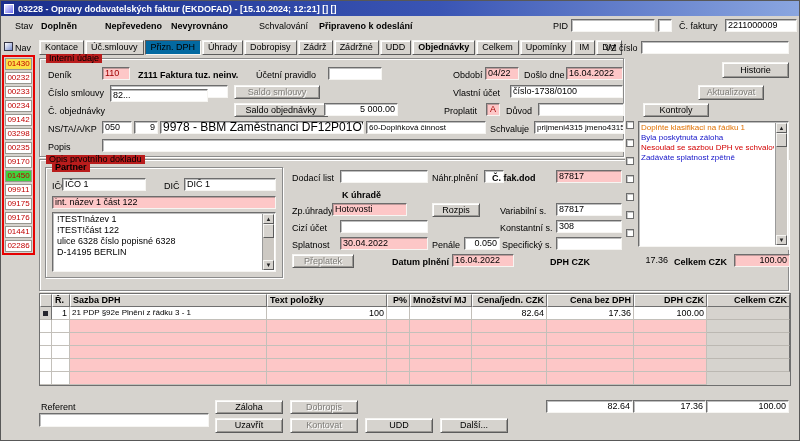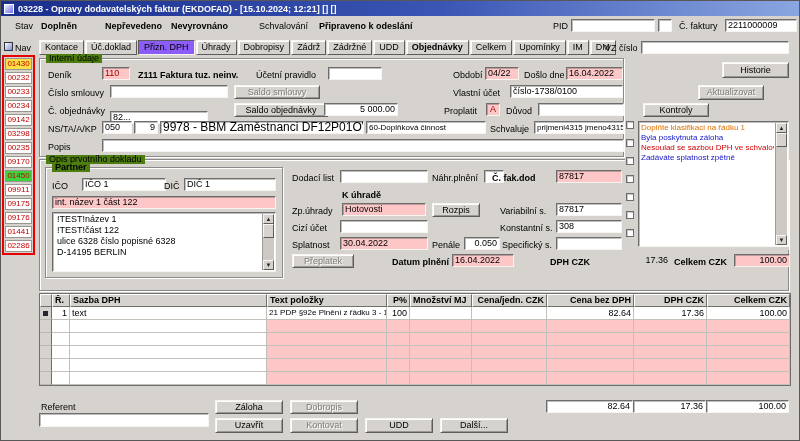--- a/index.html
+++ b/index.html
@@ -7,26 +7,26 @@
 .win{position:relative;width:800px;height:441px;background:#d6d3ce;font-family:"Liberation Sans",sans-serif;font-size:9px;color:#000;overflow:hidden;border:1px solid #585858}
 .lbl{position:absolute;white-space:nowrap;line-height:10px}
 .b{font-weight:bold}
 .f{position:absolute;background:#fff;border:1px solid;border-color:#6d6d6d #f6f5f2 #f6f5f2 #6d6d6d;box-shadow:inset 1px 1px 0 rgba(70,70,70,.35);height:13px;line-height:11px;padding:0 2px;white-space:nowrap;overflow:hidden}
 .pink{background:#fdc7c7}
 .right{text-align:right}
 .dkred{color:#a00000}
 .btn{position:absolute;background:#d6d3ce;border:1px solid;border-color:#f6f5f2 #5c5c5c #5c5c5c #f6f5f2;box-shadow:inset 1px 1px 0 #fff,inset -1px -1px 0 #9a9894;text-align:center;height:14px;line-height:12px;white-space:nowrap;overflow:hidden;cursor:default}
 .btn.dis{color:#7e7c78;text-shadow:1px 1px 0 #fff}
 .group{position:absolute;border:1px solid #8a8a8a;box-shadow:1px 1px 0 #fff,inset 1px 1px 0 #fff}
-.glab{position:absolute;top:-5px;left:6px;background:#4d7c0f;padding:0 3px;line-height:9px;white-space:nowrap}
+.glab{position:absolute;top:-5px;left:6px;background:#b91c1c;padding:0 3px;line-height:9px;white-space:nowrap}
 .titlebar{position:absolute;left:0;top:0;width:100%;height:15px;background:linear-gradient(90deg,#1a2e8c 0%,#3a55b4 55%,#8aa6e0 100%);color:#fff;display:flex;align-items:center;gap:4px;padding:0 3px;font-weight:bold}
 .appicon{width:10px;height:10px;background:linear-gradient(135deg,#f0f0ff 0%,#6d6df0 100%);border:1px solid #fff;flex:0 0 auto}
 .tabrow{position:absolute;left:38px;top:39px;height:16px;display:flex}
 .tab{height:15px;line-height:13px;padding:0 5px;background:#d6d3ce;border:1px solid;border-color:#f6f5f2 #5c5c5c #5c5c5c #f6f5f2;box-shadow:inset 1px 1px 0 #fff;margin-right:1px;white-space:nowrap;cursor:default}
-.tab.active{border-color:#5c5c5c #f6f5f2 #f6f5f2 #5c5c5c;box-shadow:none;background:#8b5cf6}
+.tab.active{border-color:#5c5c5c #f6f5f2 #f6f5f2 #5c5c5c;box-shadow:none;background:#0369a1}
 .navlist{position:absolute;left:1px;top:54px;width:33px;border:2px solid #e60000;padding:1px 0;display:flex;flex-direction:column;gap:2px;align-items:center;background:#d6d3ce}
 .navitem{width:27px;height:12px;line-height:10px;text-align:center;background:#fff;border:1px solid #98968f;color:#c00000;font-size:8px;cursor:default}
 .navitem.yellow{background:#fde047}
 .navitem.green{background:#3fd23f}
 .chk{position:absolute;width:8px;height:8px;background:#fff;border:1px solid #6d6d6d;box-shadow:inset 1px 1px 0 rgba(70,70,70,.3)}
 .listbox{position:absolute;background:#fff;border:1px solid;border-color:#6d6d6d #f6f5f2 #f6f5f2 #6d6d6d;box-shadow:inset 1px 1px 0 rgba(70,70,70,.35);overflow:hidden}
 .li{line-height:10px;font-size:8px;padding:0 2px;white-space:nowrap;overflow:hidden}
 .sb{position:absolute;top:1px;right:1px;bottom:1px;width:12px;background:#cdc9c3;border-left:1px solid #9a9a9a}
 .sbtn{position:absolute;left:0;width:11px;height:10px;background:#d6d3ce;border:1px solid;border-color:#f6f5f2 #5c5c5c #5c5c5c #f6f5f2;font-size:6px;line-height:8px;text-align:center;color:#222}
 .sthumb{position:absolute;left:0;top:10px;width:11px;height:14px;background:#d6d3ce;border:1px solid;border-color:#f6f5f2 #5c5c5c #5c5c5c #f6f5f2}
@@ -56,21 +56,21 @@
   <span class="lbl" style="left:258px;top:20px">Schvalování</span>
   <span class="lbl b" style="left:318px;top:20px">Připraveno k odeslání</span>
   <span class="lbl" style="left:552px;top:20px">PID</span>
   <div class="f" style="left:570px;top:18px;width:84px"></div>
   <div class="f" style="left:657px;top:18px;width:14px"></div>
   <span class="lbl" style="left:678px;top:20px">Č. faktury</span>
   <div class="f" style="left:724px;top:18px;width:72px">2211000009</div>
 
   <div class="tabrow">
     <span class="tab">Kontace</span>
-    <span class="tab">Úč.doklad</span>
+    <span class="tab">Úč.smlouvy</span>
     <span class="tab active">Přizn. DPH</span>
     <span class="tab">Úhrady</span>
     <span class="tab">Dobropisy</span>
     <span class="tab">Zádrž</span>
     <span class="tab">Zádržné</span>
     <span class="tab">UDD</span>
     <span class="tab b">Objednávky</span>
     <span class="tab">Celkem</span>
     <span class="tab">Upomínky</span>
     <span class="tab">IM</span>
@@ -110,21 +110,21 @@
     <span class="lbl" style="left:484px;top:11px">Došlo dne</span>
     <div class="f pink" style="left:526px;top:8px;width:57px">16.04.2022</div>
 
     <span class="lbl" style="left:8px;top:29px">Číslo smlouvy</span>
     <div class="f" style="left:70px;top:26px;width:118px"></div>
     <div class="btn dis" style="left:194px;top:26px;width:86px">Saldo smlouvy</div>
     <span class="lbl" style="left:413px;top:29px">Vlastní účet</span>
     <div class="f" style="left:470px;top:26px;width:113px">číslo-1738/0100</div>
 
     <span class="lbl" style="left:8px;top:47px">Č. objednávky</span>
-    <div class="f" style="left:70px;top:52px;width:98px">82...</div>
+    <div class="f" style="left:70px;top:30px;width:98px">82...</div>
     <div class="btn" style="left:194px;top:44px;width:94px">Saldo objednávky</div>
     <div class="f right" style="left:284px;top:44px;width:74px">5 000.00</div>
     <span class="lbl" style="left:404px;top:47px">Proplatit</span>
     <div class="f pink dkred" style="left:446px;top:44px;width:14px;text-align:center">A</div>
     <span class="lbl" style="left:466px;top:47px">Důvod</span>
     <div class="f" style="left:498px;top:44px;width:86px"></div>
 
     <span class="lbl" style="left:8px;top:65px">NS/TA/A/KP</span>
     <div class="f" style="left:62px;top:62px;width:30px">050</div>
     <div class="f right" style="left:94px;top:62px;width:24px">9</div>
@@ -139,21 +139,21 @@
 
   <div class="btn" style="left:721px;top:61px;width:67px;height:16px;line-height:14px">Historie</div>
   <div class="btn dis" style="left:697px;top:84px;width:66px;height:15px;line-height:13px">Aktualizovat</div>
 
   <div class="group" style="left:38px;top:158px;width:750px;height:132px">
     <span class="glab">Opis prvotního dokladu</span>
 
     <div class="group" style="left:5px;top:7px;width:238px;height:111px">
       <span class="glab b">Partner</span>
       <span class="lbl" style="left:6px;top:13px">IČO</span>
-      <div class="f" style="left:36px;top:10px;width:84px">IČO 1</div>
+      <div class="f" style="left:16px;top:10px;width:84px">IČO 1</div>
       <span class="lbl" style="left:118px;top:13px">DIČ</span>
       <div class="f" style="left:138px;top:10px;width:92px">DIČ 1</div>
       <div class="f pink" style="left:6px;top:28px;width:224px">int. název 1 část 122</div>
       <div class="listbox" style="left:6px;top:44px;width:224px;height:60px;padding:1px 14px 1px 2px">
         <div class="li" style="font-size:9px;line-height:11px">!TEST!název 1</div>
         <div class="li" style="font-size:9px;line-height:11px">!TEST!část 122</div>
         <div class="li" style="font-size:9px;line-height:11px">ulice 6328 číslo popisné 6328</div>
         <div class="li" style="font-size:9px;line-height:11px">D-14195 BERLIN</div>
         <div class="sb">
           <span class="sbtn" style="top:0">▲</span>
@@ -166,21 +166,21 @@
     <span class="lbl" style="left:252px;top:13px">Dodací list</span>
     <div class="f" style="left:300px;top:10px;width:88px"></div>
     <span class="lbl" style="left:392px;top:13px">Náhr.plnění</span>
     <div class="f" style="left:444px;top:10px;width:20px"></div>
     <span class="lbl b" style="left:452px;top:13px">Č. fak.dod</span>
     <div class="f pink" style="left:516px;top:10px;width:66px">87817</div>
 
     <span class="lbl b" style="left:302px;top:30px">K úhradě</span>
 
     <span class="lbl" style="left:252px;top:46px">Zp.úhrady</span>
-    <div class="f pink" style="left:302px;top:43px;width:84px">Hotovosti</div>
+    <div class="f pink" style="left:292px;top:43px;width:75px">Hotovosti</div>
     <div class="btn" style="left:392px;top:43px;width:48px">Rozpis</div>
     <span class="lbl" style="left:460px;top:46px">Variabilní s.</span>
     <div class="f" style="left:516px;top:43px;width:66px">87817</div>
 
     <span class="lbl" style="left:252px;top:63px">Cizí účet</span>
     <div class="f" style="left:300px;top:60px;width:88px"></div>
     <span class="lbl" style="left:460px;top:63px">Konstantní s.</span>
     <div class="f" style="left:516px;top:60px;width:66px">308</div>
 
     <span class="lbl" style="left:252px;top:80px">Splatnost</span>
@@ -230,21 +230,20 @@
     <div class="th">Množství MJ</div>
     <div class="th right">Cena/jedn.  CZK</div>
     <div class="th right">Cena bez DPH</div>
     <div class="th right">DPH  CZK</div>
     <div class="th right">Celkem  CZK</div>
 
     <div class="gut">
         <span class="mark"></span>
       </div>
     <div class="td right">1</div>
-    <div class="td">text</div>
     <div class="td" style="font-size:8px">21 PDP §92e Plnění z řádku 3 - 1</div>
     <div class="td right">100</div>
     <div class="td"></div>
     <div class="td right"></div>
     <div class="td right">82.64</div>
     <div class="td right">17.36</div>
     <div class="td right">100.00</div>
 
     <div class="gut"></div>
     <div class="td"></div>

